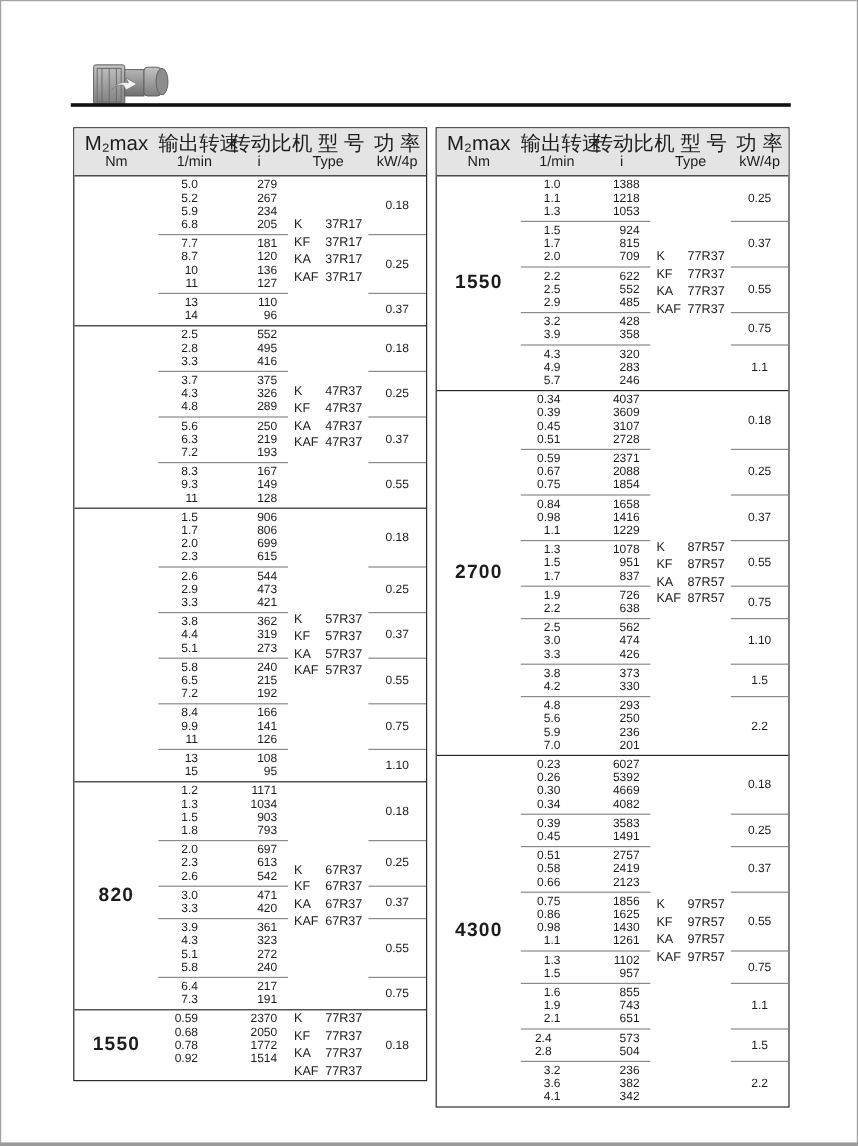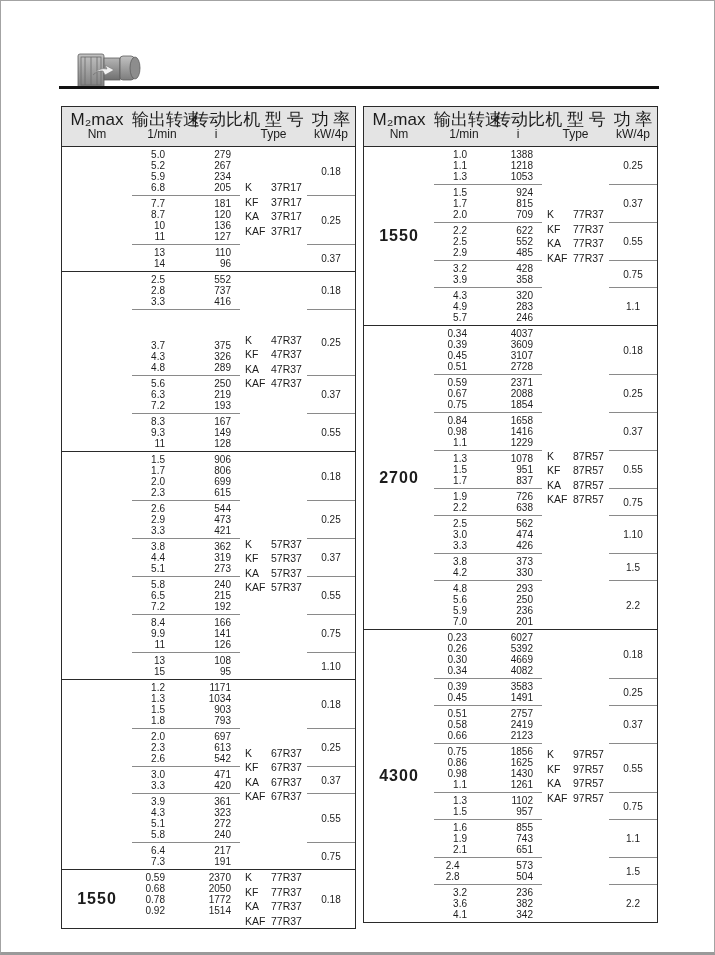--- a/index.html
+++ b/index.html
@@ -178,26 +178,26 @@
       </div>
       <div class="section">
         <div class="grp" style="grid-row: 1;">
           <div class="sp">
             <div>2.5</div>
             <div>2.8</div>
             <div>3.3</div>
           </div>
           <div class="rt">
             <div>552</div>
-            <div>737</div>
+            <div>495</div>
             <div>416</div>
           </div>
         </div>
         <div class="pwr" style="grid-row: 1;">0.18</div>
-        <div class="grp" style="grid-row: 2; margin-top: 28px;">
+        <div class="grp" style="grid-row: 2;">
           <div class="sp">
             <div>3.7</div>
             <div>4.3</div>
             <div>4.8</div>
           </div>
           <div class="rt">
             <div>375</div>
             <div>326</div>
             <div>289</div>
           </div>
@@ -340,20 +340,21 @@
             <span class="pfx">KA</span>
             <span>57R37</span>
           </div>
           <div class="tline">
             <span class="pfx">KAF</span>
             <span>57R37</span>
           </div>
         </div>
       </div>
       <div class="section">
+        <div class="m2" style="grid-row: 1 / span 5;">820</div>
         <div class="grp" style="grid-row: 1;">
           <div class="sp">
             <div>1.2</div>
             <div>1.3</div>
             <div>1.5</div>
             <div>1.8</div>
           </div>
           <div class="rt">
             <div>1171</div>
             <div>1034</div>

